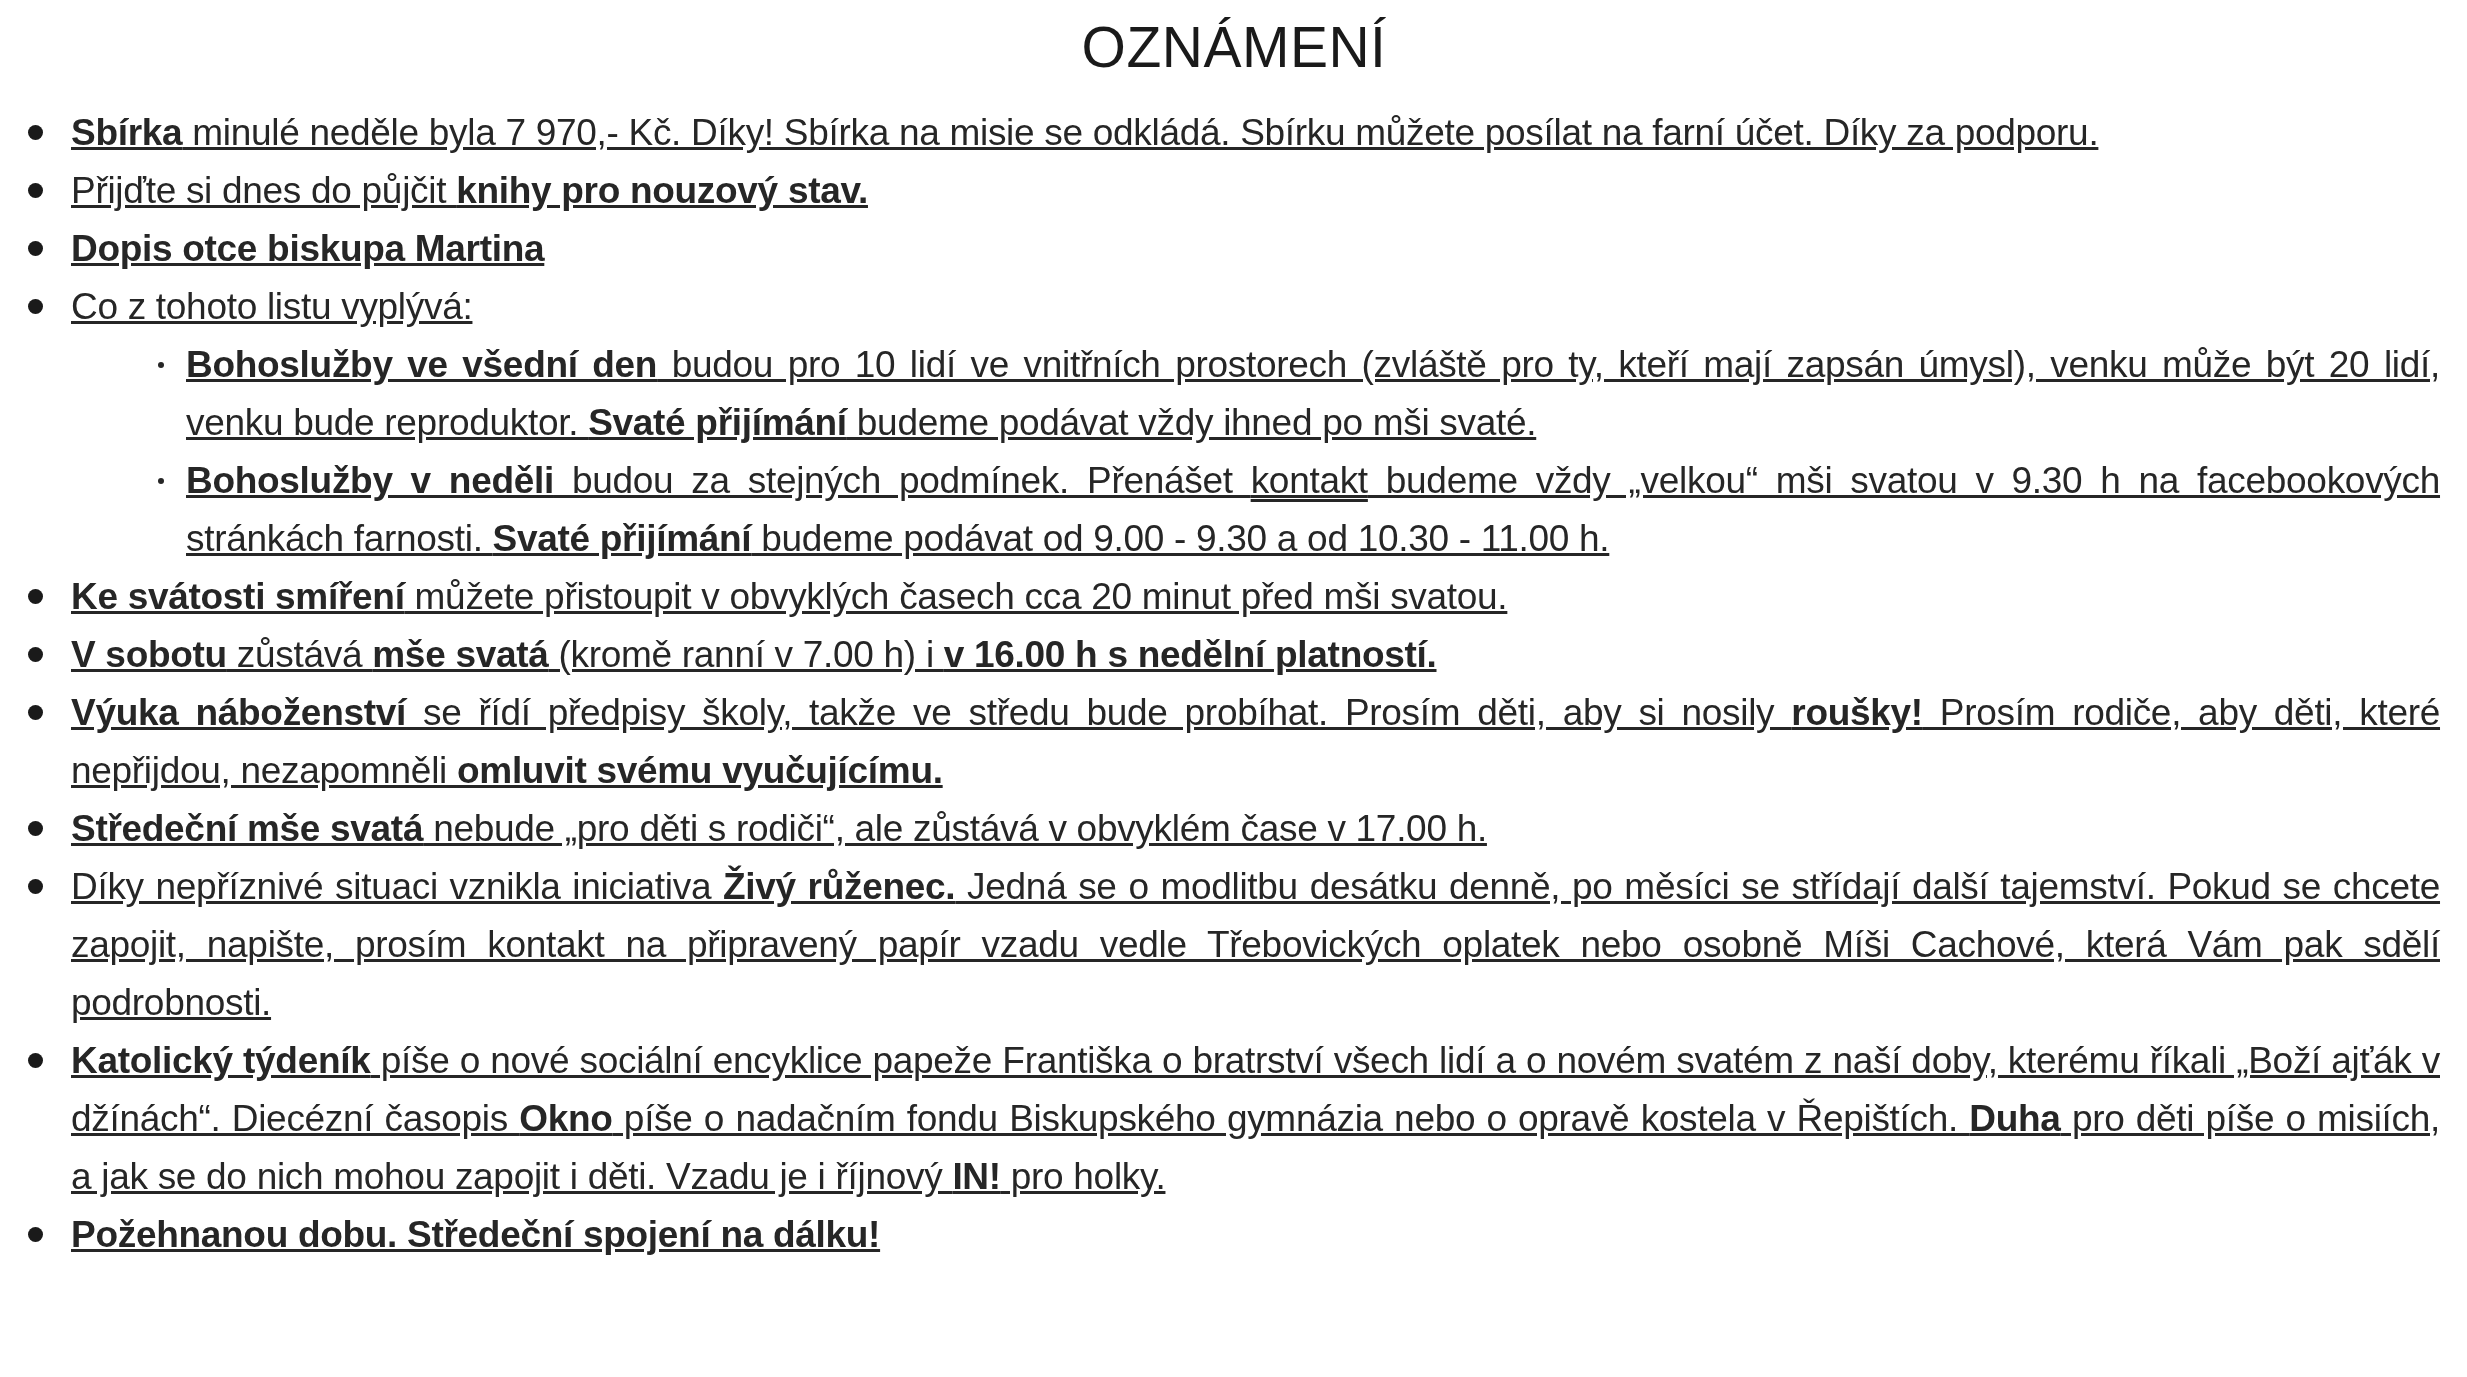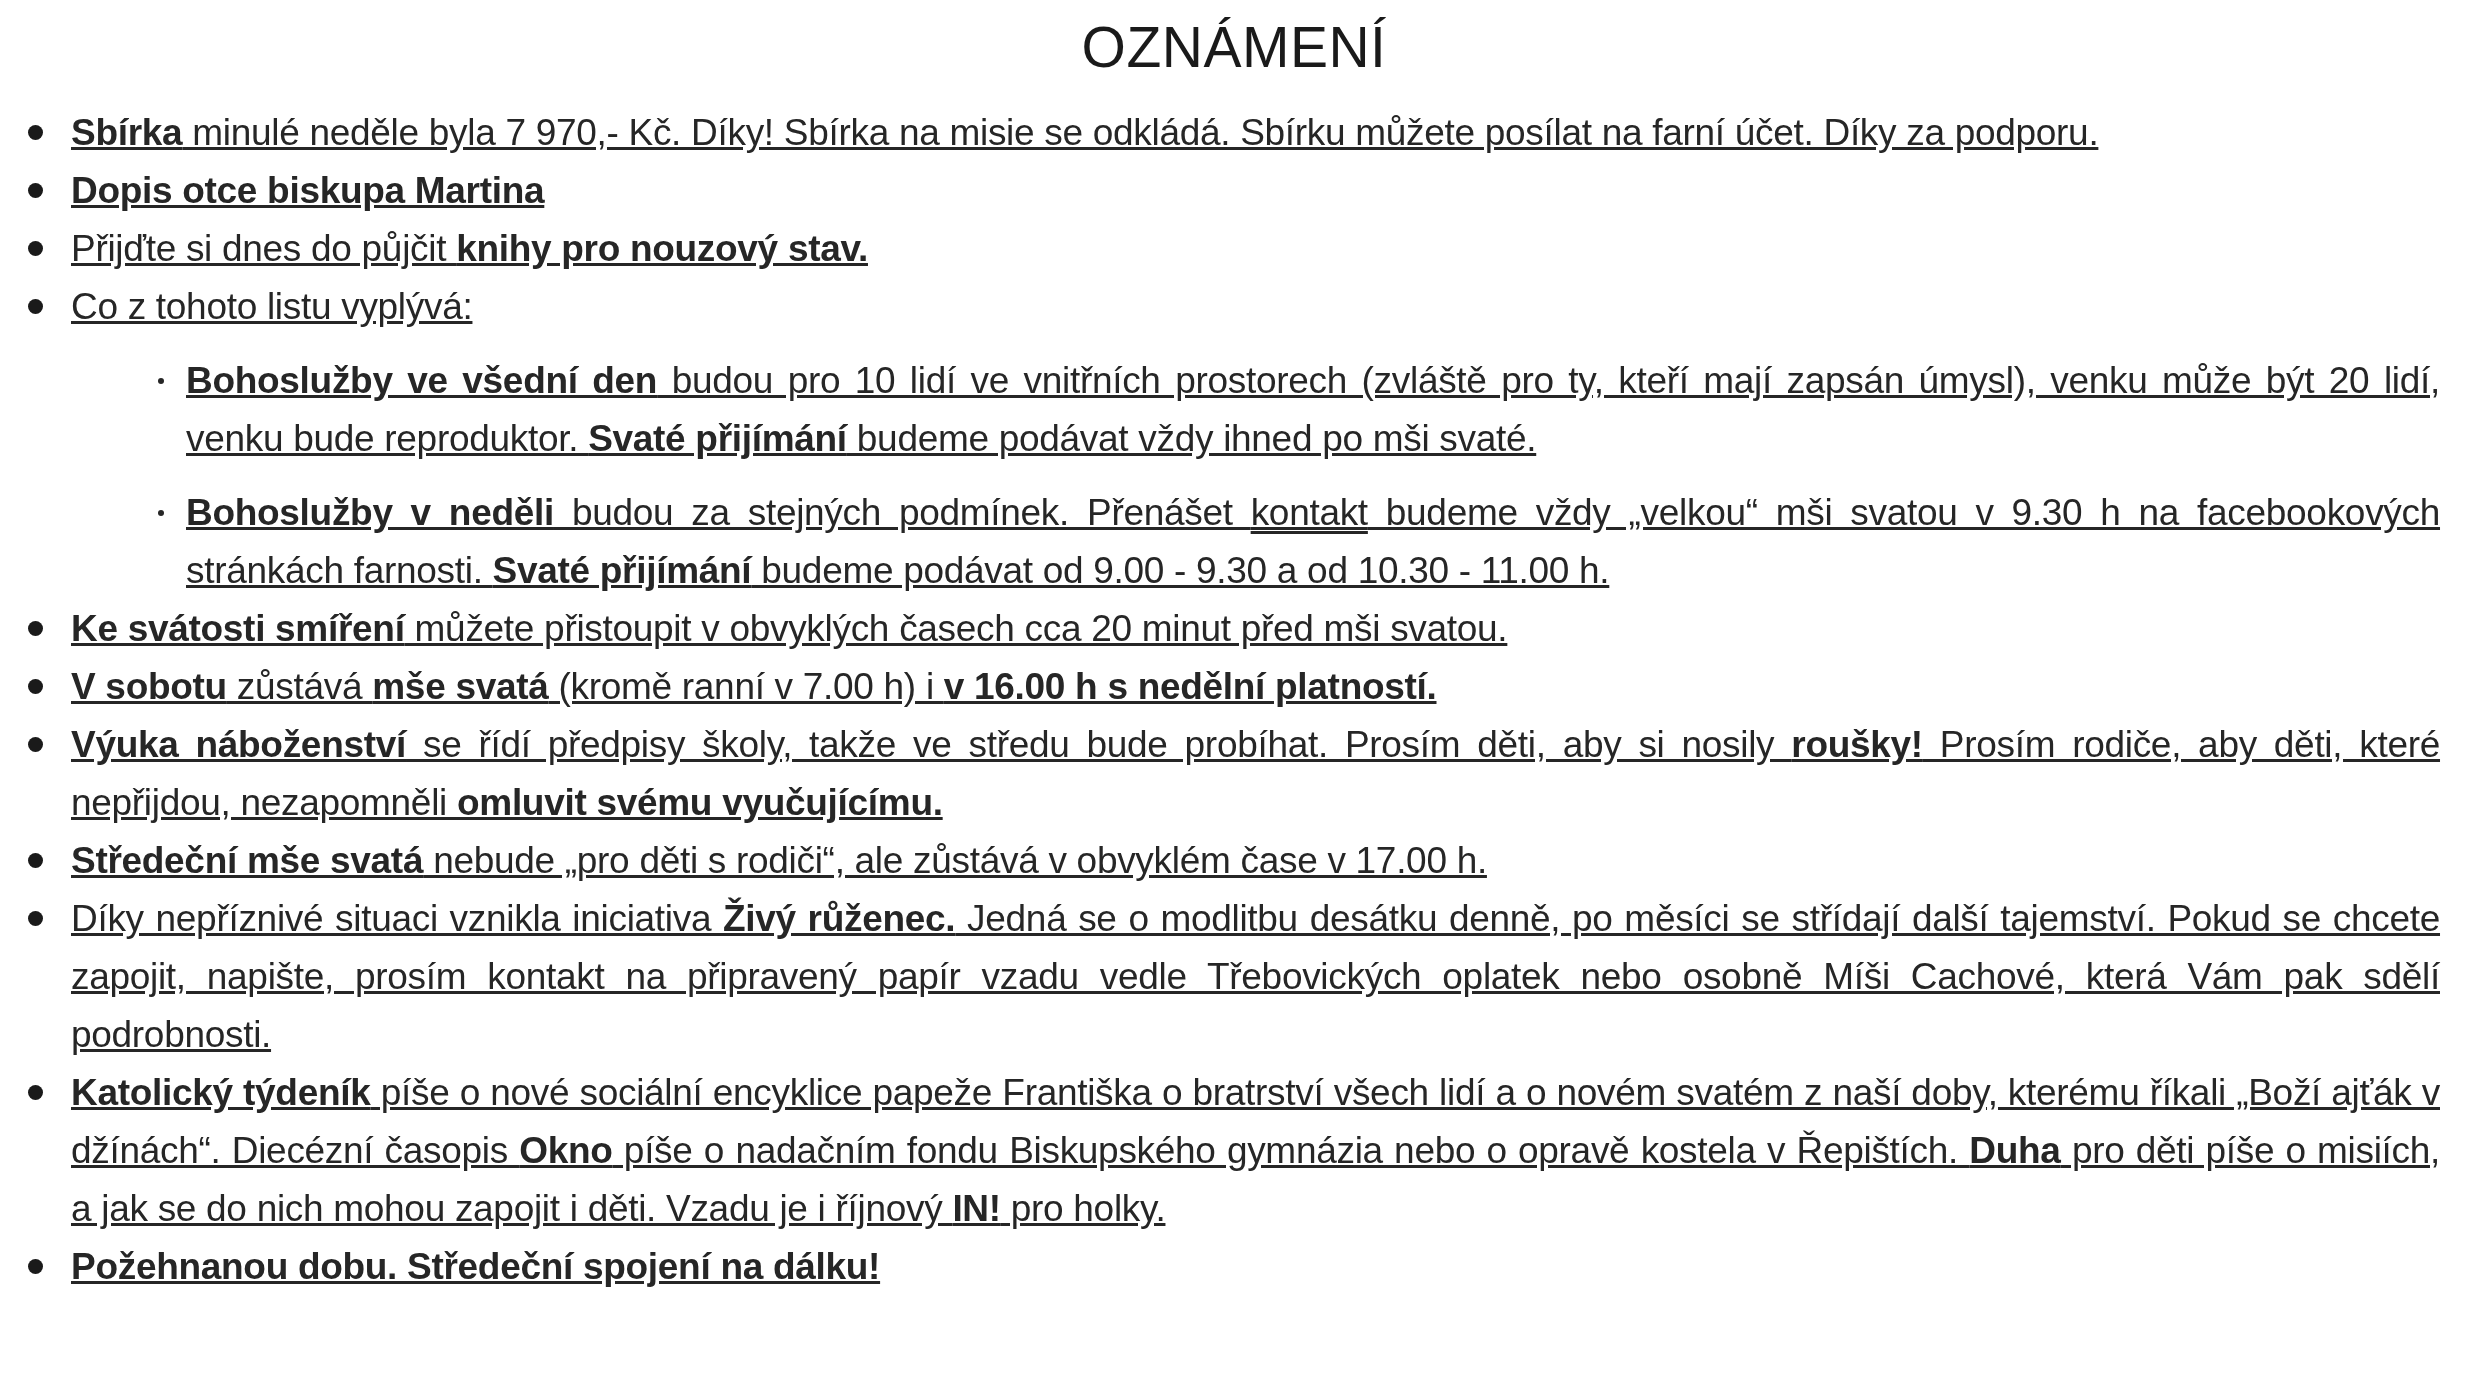--- a/index.html
+++ b/index.html
@@ -54,21 +54,21 @@
   li.level1 > .marker { width: 43px; height: 58px; }
   li.level1 > .marker .dot {
     position: absolute;
     left: 0;
     top: 21px;
     width: 15px;
     height: 15px;
     border-radius: 50%;
     background: #1a1a1a;
   }
-  li.level2 { margin-left: 129px; margin-top: 16px; }
+  li.level2 { margin-left: 129px; }
   li.level2 > .marker { width: 29px; height: 58px; }
   li.level2 > .marker .dot {
     position: absolute;
     left: 1px;
     top: 26px;
     width: 6px;
     height: 6px;
     border-radius: 50%;
     background: #262626;
   }
@@ -85,27 +85,27 @@
       <li class="item level1">
         <span class="marker">
           <span class="dot"></span>
         </span>
         <div class="text"><span class="b">Sbírka</span><span> minulé neděle byla 7 970,- Kč. Díky! Sbírka na misie se odkládá. Sbírku můžete posílat na farní účet. Díky za podporu.</span></div>
       </li>
       <li class="item level1">
         <span class="marker">
           <span class="dot"></span>
         </span>
-        <div class="text"><span class="b">Dopis otce biskupa Martina</span></div>
+        <div class="text"><span>Přijďte si dnes do půjčit </span><span class="b">knihy pro nouzový stav.</span></div>
       </li>
       <li class="item level1">
         <span class="marker">
           <span class="dot"></span>
         </span>
-        <div class="text"><span>Přijďte si dnes do půjčit </span><span class="b">knihy pro nouzový stav.</span></div>
+        <div class="text"><span class="b">Dopis otce biskupa Martina</span></div>
       </li>
       <li class="item level1">
         <span class="marker">
           <span class="dot"></span>
         </span>
         <div class="text"><span>Co z tohoto listu vyplývá:</span></div>
       </li>
       <li class="item level2 justify">
         <span class="marker">
           <span class="dot"></span>

